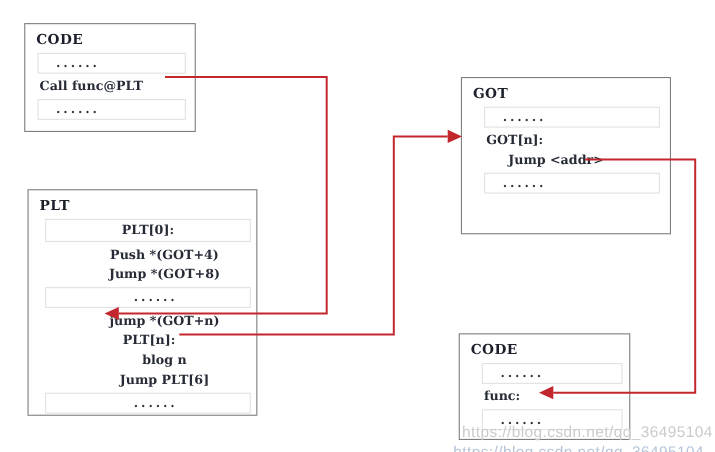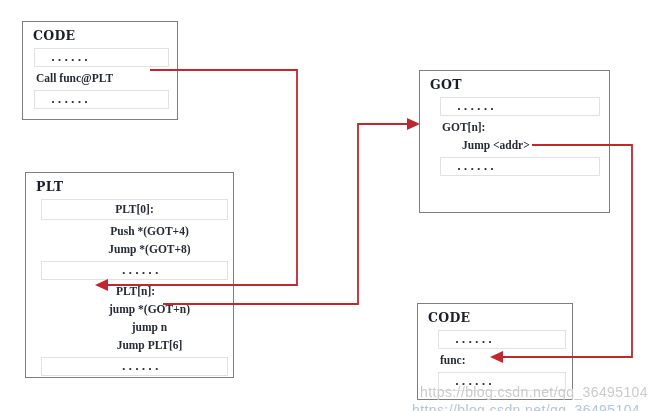--- a/index.html
+++ b/index.html
@@ -22,21 +22,21 @@
   .box .title{
     font-weight:700;font-size:12.5px;color:#1b1f29;margin:6px 0 4px 10px;
     letter-spacing:.3px;
   }
   .row{
     font-size:11.5px;line-height:13px;margin:5px 0;color:var(--text);
     font-weight:600;white-space:nowrap;
   }
   .boxed{border:1px solid var(--row-border);padding:3px 2px;background:#fff;}
   .dots{letter-spacing:2.6px;font-weight:700;padding-left:16px;line-height:11px;}
-  .plain{padding-left:2px;font-family:Liberation Serif, serif;}
+  .plain{padding-left:2px;}
   .ind30{padding-left:30px;}
   .ind22{padding-left:22px;}
   #box-code-top{left:22px;top:21px;width:156px;height:99px;}
   #box-code-top .rows{margin:0 8px 0 11px;}
   #box-plt{left:25px;top:172px;width:209px;height:206px;}
   #box-plt .rows{margin:0 5px 0 15px;text-align:center;}
   #box-got{left:419px;top:70px;width:191px;height:143px;}
   #box-got .rows{margin:0 9px 0 20px;}
   #box-code-bottom{left:417px;top:303px;width:156px;height:97px;}
   #box-code-bottom .rows{margin:0 6px 0 20px;}
@@ -64,23 +64,23 @@
     </div>
   </div>
 
   <div class="box" id="box-plt">
     <div class="title">PLT</div>
     <div class="rows">
       <div class="row boxed plain">PLT[0]:</div>
       <div class="row plain ind30">Push *(GOT+4)</div>
       <div class="row plain ind30">Jump *(GOT+8)</div>
       <div class="row boxed dots">......</div>
+      <div class="row plain ind30">jump *(GOT+n)</div>
       <div class="row plain">PLT[n]:</div>
-      <div class="row plain ind30">jump *(GOT+n)</div>
-      <div class="row plain ind30">jump n</div>
+      <div class="row plain ind30">blog n</div>
       <div class="row plain ind30">Jump PLT[6]</div>
       <div class="row boxed dots">......</div>
     </div>
   </div>
 
   <div class="box" id="box-got">
     <div class="title">GOT</div>
     <div class="rows">
       <div class="row boxed dots">......</div>
       <div class="row plain">GOT[n]:</div>

